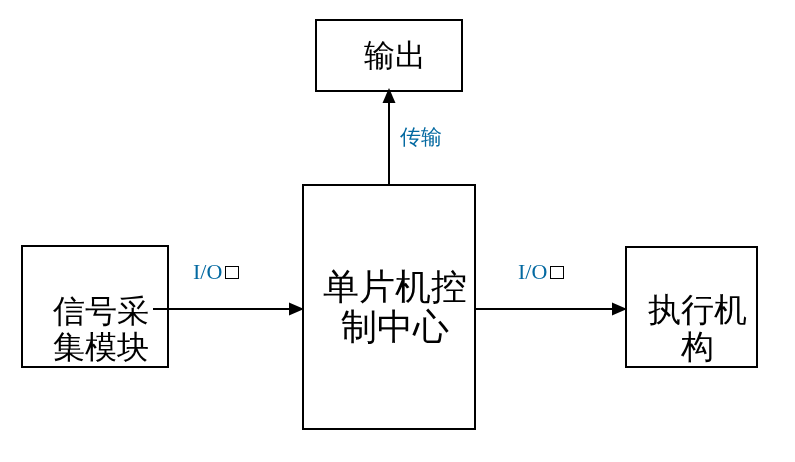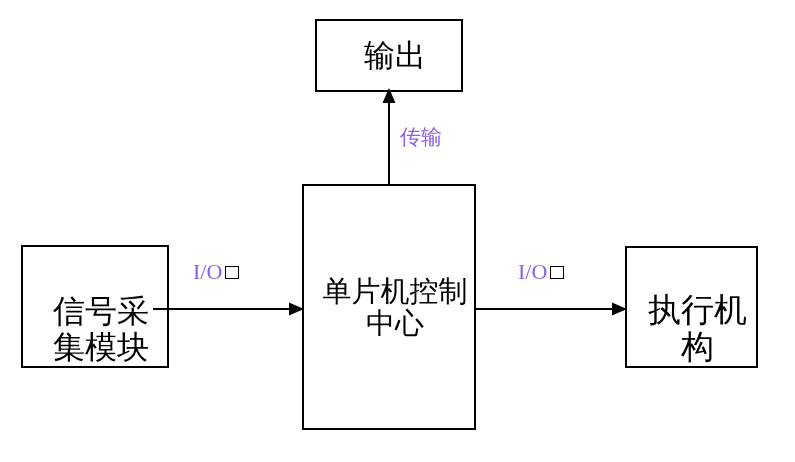--- a/index.html
+++ b/index.html
@@ -43,21 +43,21 @@
     top: 19px;
     width: 148px;
     height: 73px;
     font-size: 31px;
   }
   #node-mcu {
     left: 302px;
     top: 184px;
     width: 174px;
     height: 246px;
-    font-size: 29px;
+    font-size: 36px;
   }
   #node-signal {
     left: 21px;
     top: 245px;
     width: 148px;
     height: 123px;
     font-size: 32px;
     align-items: flex-end;
   }
   #node-actuator {
@@ -84,21 +84,21 @@
     stroke: none;
   }
 
   #edge-signal-to-mcu { left: 153px; top: 298px; width: 151px; height: 22px; }
   #edge-mcu-to-actuator { left: 476px; top: 298px; width: 151px; height: 22px; }
   #edge-mcu-to-output { left: 378px; top: 88px; width: 22px; height: 98px; }
 
   
   .edge-label {
     position: absolute;
-    color: #8b5cf6;
+    color: #0369a1;
     white-space: nowrap;
     line-height: 1;
   }
   #label-io-left {
     left: 193px;
     top: 261px;
     font-size: 22px;
     font-family: "Liberation Serif", serif;
   }
   #label-io-right {

